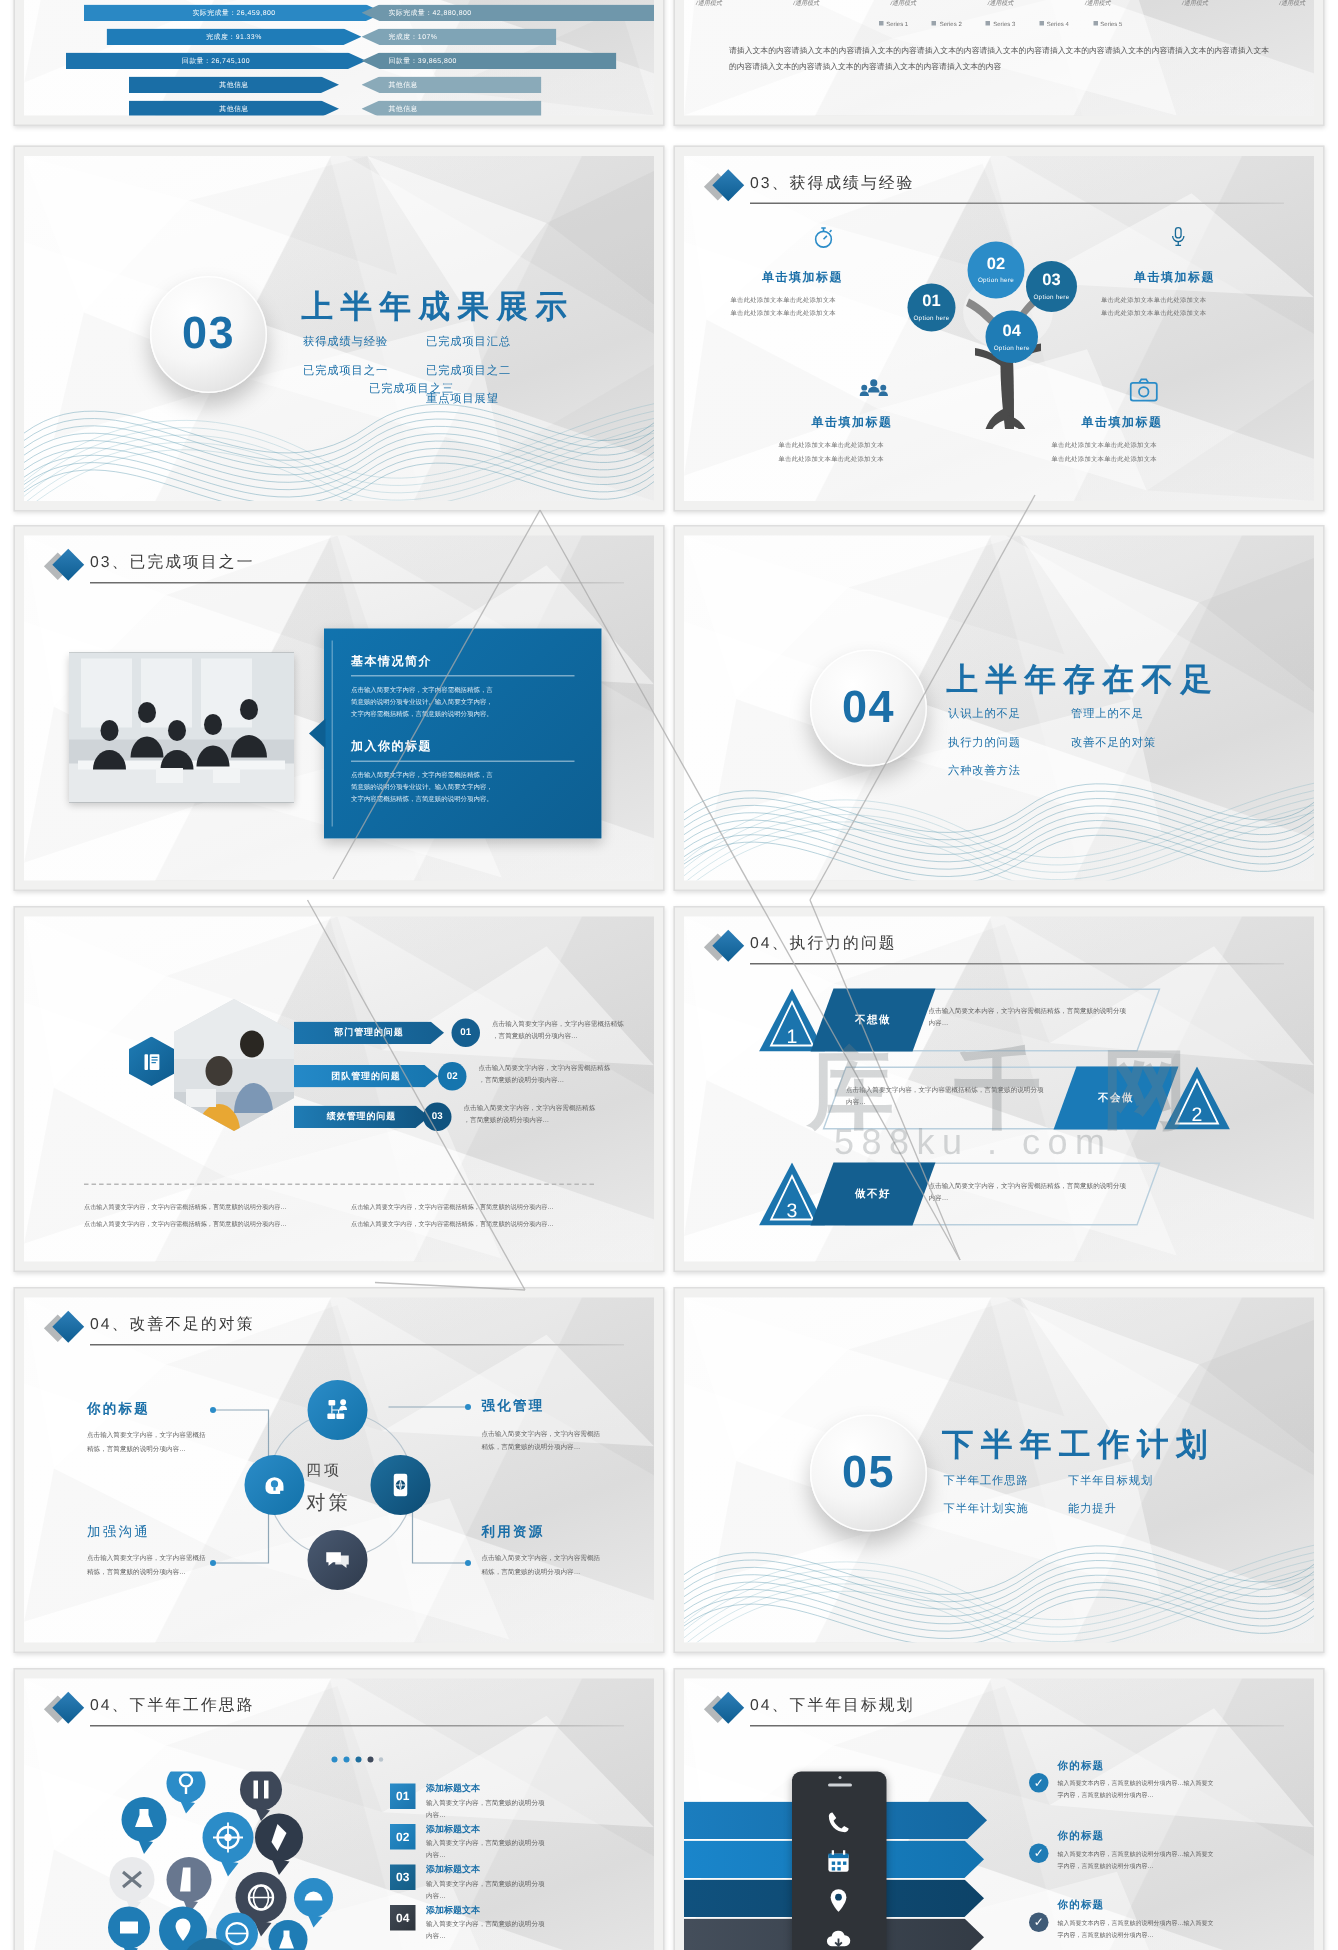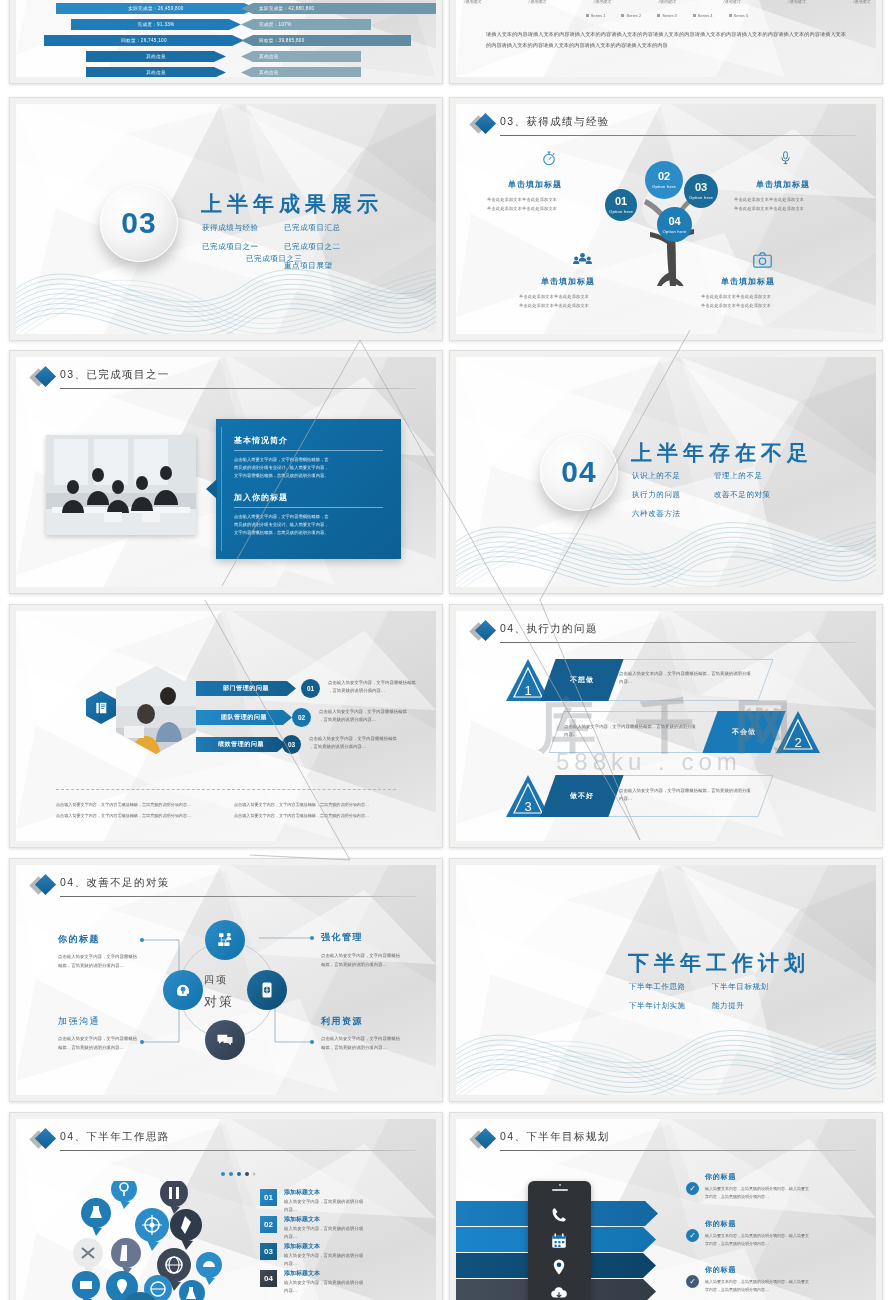--- a/index.html
+++ b/index.html
@@ -696,20 +696,23 @@
           <svg viewBox="0 0 422 232" preserveAspectRatio="none">
         <polygon points="0,0 110,35 35,110" fill="#ffffff" opacity=".6"></polygon>
         <polygon points="110,35 225,0 255,80" fill="#000000" opacity=".02"></polygon>
         <polygon points="225,0 345,45 300,110" fill="#ffffff" opacity=".5"></polygon>
         <polygon points="345,45 422,15 422,105" fill="#000000" opacity=".028"></polygon>
         <polygon points="35,110 150,150 20,190" fill="#000000" opacity=".022"></polygon>
         <polygon points="150,150 300,110 320,200" fill="#ffffff" opacity=".45"></polygon>
       </svg>
         </div>
 
+      <div class="cover-circle" style="left:84px;top:78px;">
+        <span>05</span>
+      </div>
       <div class="cover-title" style="left:172px;top:84px;">下半年工作计划</div>
       <div class="cover-sub" style="left:173px;top:117px;">下半年工作思路</div>
       <div class="cover-sub" style="left:256px;top:117px;">下半年目标规划</div>
       <div class="cover-sub" style="left:173px;top:136px;">下半年计划实施</div>
       <div class="cover-sub" style="left:256px;top:136px;">能力提升</div>
 
       <div class="waves">
         <svg viewBox="0 0 422 108" preserveAspectRatio="none">
           <g fill="none" stroke="#2f7f9c" stroke-width="0.45" opacity=".5">
             <path d="M0,62 C70,10 150,115 230,58 C300,8 370,98 422,55"></path>

